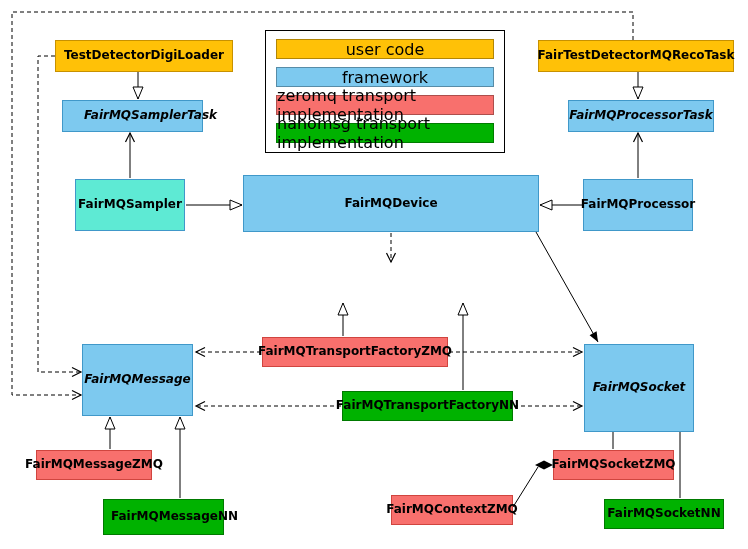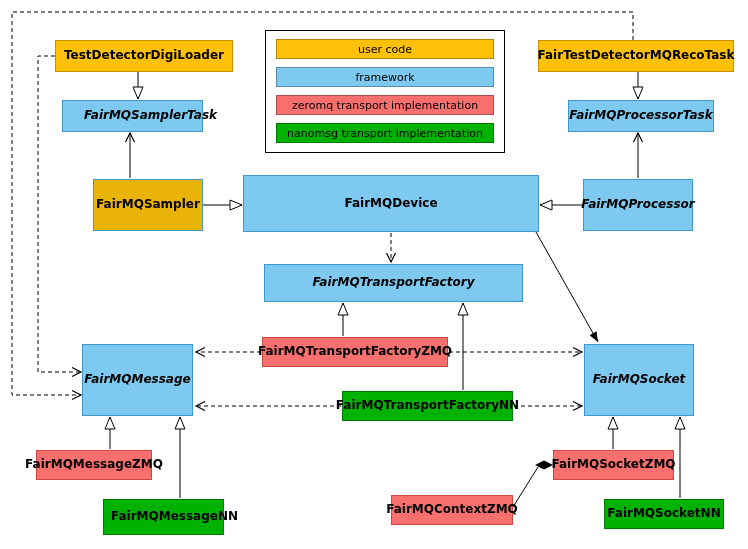--- a/index.html
+++ b/index.html
@@ -17,21 +17,21 @@
   .blue{background:#7dc9ef;border:1px solid #4098c9;}
   .red{background:#f8706d;border:1px solid #d0453f;}
   .green{background:#00b200;border:1px solid #007a00;}
   .legend{
     position:absolute;left:265px;top:30px;width:240px;height:123px;
     background:#fff;border:1px solid #000;box-sizing:border-box;z-index:2;
   }
   .legend-item{
     position:absolute;left:10px;width:218px;height:20px;box-sizing:border-box;
     display:flex;align-items:center;justify-content:center;
-    font-size:11px;color:#000;border:1px solid rgba(0,0,0,0.3);
+    font-size:16px;color:#000;border:1px solid rgba(0,0,0,0.3);
   }
   .edge{stroke:#000;stroke-width:1;fill:none;}
   .dash{stroke-dasharray:4,3;}
 </style>
 </head>
 <body>
 
 <div id="stage">
 
   <svg id="edges" width="748" height="549" viewBox="0 0 748 549">
@@ -84,35 +84,34 @@
   </div>
 
   <div class="node yellow" style="left: 55px; top: 40px; width: 178px; height: 32px; background-color: rgb(255, 193, 7);">TestDetectorDigiLoader</div>
 
   <div class="node yellow" style="left: 530px; top: 40px; width: 196px; height: 32px; background-color: rgb(255, 193, 7); margin-left: 8px;">FairTestDetectorMQRecoTask</div>
 
   <div class="node blue abstract" style="left: 62px; top: 100px; width: 141px; height: 32px; background-color: rgb(125, 201, 239); padding-left: 38px;">FairMQSamplerTask</div>
 
   <div class="node blue abstract" style="left: 568px; top: 100px; width: 146px; height: 32px; background-color: rgb(125, 201, 239);">FairMQProcessorTask</div>
 
-  <div class="node blue" style="left: 75px; top: 179px; width: 110px; height: 52px; background-color: #eab308; margin-left: 18px;">FairMQSampler</div>
+  <div class="node blue" style="left: 75px; top: 179px; width: 110px; height: 52px; background-color: #5eead4;">FairMQSampler</div>
 
   <div class="node blue" style="left: 243px; top: 175px; width: 296px; height: 57px; background-color: rgb(125, 201, 239);">FairMQDevice</div>
 
-  <div class="node blue" style="left: 583px; top: 179px; width: 110px; height: 52px; background-color: rgb(125, 201, 239); font-style: italic;">FairMQProcessor</div>
+  <div class="node blue" style="left: 583px; top: 179px; width: 110px; height: 52px; background-color: rgb(125, 201, 239);">FairMQProcessor</div>
 
-  <div class="node blue abstract" style="left: 264px; top: 264px; width: 259px; height: 38px; background-color: rgb(125, 201, 239);">FairMQTransportFactory</div>
 
   <div class="node red" style="left: 262px; top: 337px; width: 186px; height: 30px; background-color: rgb(248, 112, 109);">FairMQTransportFactoryZMQ</div>
 
   <div class="node green" style="left: 342px; top: 391px; width: 171px; height: 30px; background-color: rgb(0, 178, 0);">FairMQTransportFactoryNN</div>
 
   <div class="node blue abstract" style="left: 82px; top: 344px; width: 111px; height: 72px; background-color: rgb(125, 201, 239);">FairMQMessage</div>
 
-  <div class="node blue abstract" style="left: 584px; top: 344px; width: 110px; height: 72px; background-color: rgb(125, 201, 239);">FairMQSocket</div>
+  <div class="node blue abstract" style="left: 584px; top: 344px; width: 110px; height: 88px; background-color: rgb(125, 201, 239);">FairMQSocket</div>
 
   <div class="node red" style="left: 36px; top: 450px; width: 116px; height: 30px; background-color: rgb(248, 112, 109);">FairMQMessageZMQ</div>
 
   <div class="node green" style="left: 103px; top: 499px; width: 121px; height: 36px; background-color: rgb(0, 178, 0); padding-left: 24px;">FairMQMessageNN</div>
 
   <div class="node red" style="left: 391px; top: 495px; width: 122px; height: 30px; background-color: rgb(248, 112, 109);">FairMQContextZMQ</div>
 
   <div class="node red" style="left: 553px; top: 450px; width: 121px; height: 30px; background-color: rgb(248, 112, 109);">FairMQSocketZMQ</div>
 
   <div class="node green" style="left: 604px; top: 499px; width: 120px; height: 30px; background-color: rgb(0, 178, 0);">FairMQSocketNN</div>

